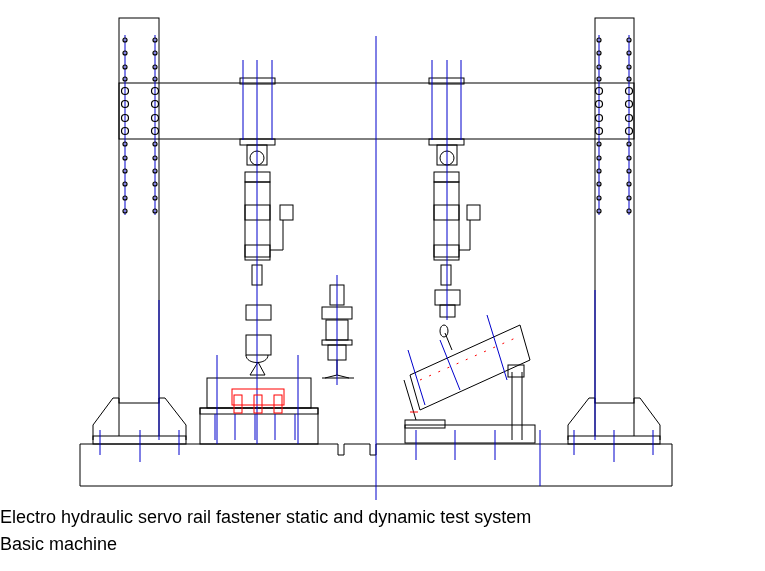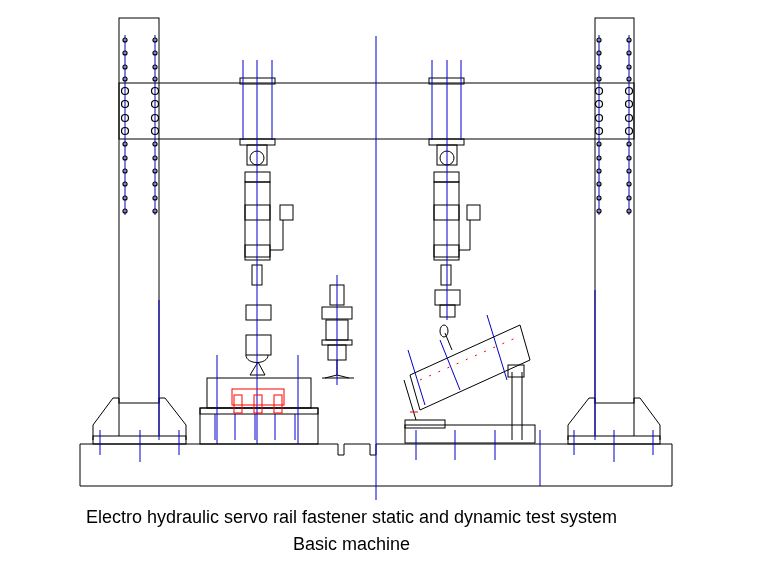--- a/index.html
+++ b/index.html
@@ -1,18 +1,18 @@
 <!DOCTYPE html>
 <html><head>
 <meta charset="utf-8">
 <style>
   html, body { margin:0; padding:0; background:#ffffff; }
   body { width:765px; height:571px; position:relative; overflow:hidden; font-family:"Liberation Sans", sans-serif; }
   #drawing { position:absolute; left:0; top:0; }
-  .cap { position:absolute; left:0; width:703px; text-align:center; color:#000; font-size:18px; font-family:"Liberation Sans", sans-serif; }
+  .cap { position:absolute; left:0; width:703px; color:#000; font-size:18px; font-family:"Liberation Sans", sans-serif; }
   #cap1 { top:507px; }
   #cap2 { top:534px; }
 </style>
 </head>
 <body>
 
 <svg id="drawing" width="765" height="500" viewBox="0 0 765 500" xmlns="http://www.w3.org/2000/svg">
   <g fill="none" stroke="#000" stroke-width="1">
 
     <path d="M80 444 H338 V455 H344 V444 H370 V455 H376 V444 H672 V486 H80 Z"></path>

